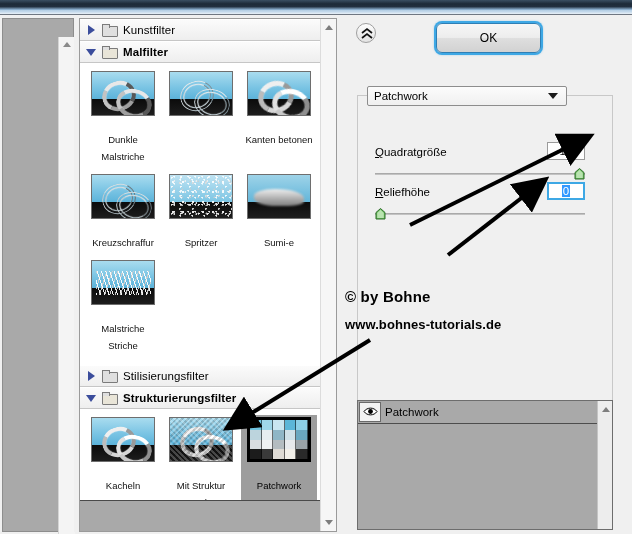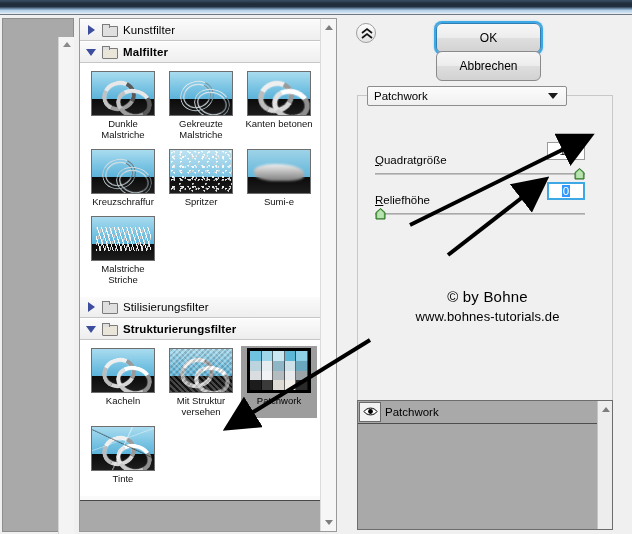--- a/index.html
+++ b/index.html
@@ -50,21 +50,21 @@
   .folder.open::before{background:#e9e5d8;}
   .group-label{font-size:11.5px;color:#000;letter-spacing:0.1px;}
   .group-head.expanded .group-label{font-weight:bold;text-align:center;}
 
   .thumb-grid{display:flex;flex-wrap:wrap;padding:6px 0 4px 4px;background:#fff;}
   .thumb-cell{width:76px;margin:0 1px 6px 1px;text-align:center;cursor:default;padding:2px 0 1px 0;}
   .thumb-cell.selected{background:#9d9d9d;}
   .thumb-img{width:64px;height:45px;margin:0 auto;position:relative;overflow:hidden;
     border:1px solid #6e6e6e;box-sizing:border-box;}
   .thumb-cell.selected .thumb-img{border:3px solid #000;}
-  .thumb-cap{font-size:9.5px;line-height:11px;color:#111;margin-top:2px;padding:0 1px;}
+  .thumb-cap{font-size:9.5px;line-height:17px;color:#111;margin-top:15px;padding:0 1px;}
   .thumb-cell.selected .thumb-cap{color:#000;}
 
   
   .tz{position:absolute;left:0;top:0;right:0;bottom:0;}
   .sky{position:absolute;left:0;top:0;width:100%;height:62%;
     background:linear-gradient(to bottom,#a9dcef 0%,#7cc5e4 55%,#5cb3da 100%);}
   .ground{position:absolute;left:0;top:62%;width:100%;height:38%;
     background:linear-gradient(to bottom,#0b0b0b,#1d1d1d);}
   .ring{position:absolute;border-radius:50%;
     border:4px solid #cfcfcf;box-shadow:0 0 1px #fff inset;}
@@ -146,37 +146,37 @@
   .group-box{position:absolute;left:12px;top:77px;width:256px;height:310px;
     background:#f0f0f0;border:1px solid #c8c8c8;box-sizing:border-box;}
   .combo{position:absolute;left:22px;top:68px;width:200px;height:20px;box-sizing:border-box;
     background:linear-gradient(to bottom,#fcfcfc,#f0f0f0);border:1px solid #8d8d8d;border-radius:2px;
     display:flex;align-items:center;padding:0 0 0 6px;font-size:11.5px;}
   .combo .cap{flex:1 1 auto;}
   .combo .dd{width:0;height:0;margin-right:8px;
     border-left:5px solid transparent;border-right:5px solid transparent;border-top:6px solid #1a1a1a;}
 
   .ctl{position:absolute;left:30px;width:210px;}
-  .ctl .lbl{position:absolute;left:0;top:8px;font-size:11.5px;}
+  .ctl .lbl{position:absolute;left:0;top:0;font-size:11.5px;}
   .ctl .lbl u{text-decoration:underline;}
   .numbox{position:absolute;right:0;top:-4px;width:38px;height:18px;box-sizing:border-box;
     background:#fff;border:1px solid #9b9b9b;font-size:11.5px;
     display:flex;align-items:center;justify-content:center;}
   .numbox.focused{border:2px solid #3ea8e5;}
   .numbox .sel{background:#3399ff;color:#fff;padding:0 1px;}
   .slider{position:absolute;left:0;top:22px;width:210px;height:12px;}
   .slider .track{position:absolute;left:0;top:5px;width:210px;height:2px;
     background:linear-gradient(to bottom,#9d9d9d,#cfcfcf);}
   .handle{position:absolute;top:0px;width:11px;height:12px;}
   .handle svg{display:block;}
 
-  .sig{position:absolute;left:0;top:270px;width:285px;text-align:center;
-    font-weight:normal;color:#000;}
+  .sig{position:absolute;left:0;top:270px;width:285px;
+    font-weight:bold;color:#000;}
   .sig .l1{font-size:15px;letter-spacing:.2px;}
-  .sig .l2{font-size:13px;margin-top:4px;letter-spacing:.1px;}
+  .sig .l2{font-size:13px;margin-top:12px;letter-spacing:.1px;}
 
   .layer-panel{position:absolute;left:12px;top:382px;width:256px;height:130px;
     background:#a9a9a9;border:1px solid #6d6d6d;box-sizing:border-box;}
   .layer-row{position:absolute;left:0;top:0;width:240px;height:22px;
     background:#a9a9a9;border-bottom:1px solid #4d4d4d;display:flex;align-items:center;}
   .eye{width:22px;height:20px;margin:0 4px 0 1px;background:#f2f2f2;border:1px solid #6a6a6a;
     box-sizing:border-box;display:flex;align-items:center;justify-content:center;flex:0 0 auto;}
   .layer-name{font-size:11.5px;color:#000;}
   .layer-scroll{position:absolute;right:0;top:0;width:15px;height:128px;background:#ededed;
     border-left:1px solid #c4c4c4;box-sizing:border-box;}
@@ -230,21 +230,20 @@
           </div>
           <div class="thumb-cell">
             <div class="thumb-img v-cross">
               <div class="tz">
                 <div class="sky"></div>
                 <div class="ground"></div>
                 <div class="ring r1"></div>
                 <div class="ring r2"></div>
               </div>
             </div>
-            <div class="thumb-cap">Gekreuzte Malstriche</div>
           </div>
           <div class="thumb-cell">
             <div class="thumb-img v-edge">
               <div class="tz">
                 <div class="sky"></div>
                 <div class="ground"></div>
                 <div class="ring r1"></div>
                 <div class="ring r2"></div>
               </div>
             </div>
@@ -396,21 +395,20 @@
     <div class="collapse-btn">
       <span>
         <svg width="14" height="14" viewBox="0 0 14 14">
           <path d="M2 6 L7 2 L12 6" fill="none" stroke="#111" stroke-width="1.7"></path>
           <path d="M2 11 L7 7 L12 11" fill="none" stroke="#111" stroke-width="1.7"></path>
         </svg>
       </span>
     </div>
 
     <div class="btn btn-ok">OK</div>
-    <div class="btn btn-cancel">Abbrechen</div>
 
     <div class="group-box"></div>
 
     <div class="combo">
       <span class="cap">Patchwork</span>
       <span class="dd"></span>
     </div>
 
     <div class="ctl" style="top:128px;">
       <div class="lbl"><u>Q</u><span id="lbl0">uadratgröße</span></div>

